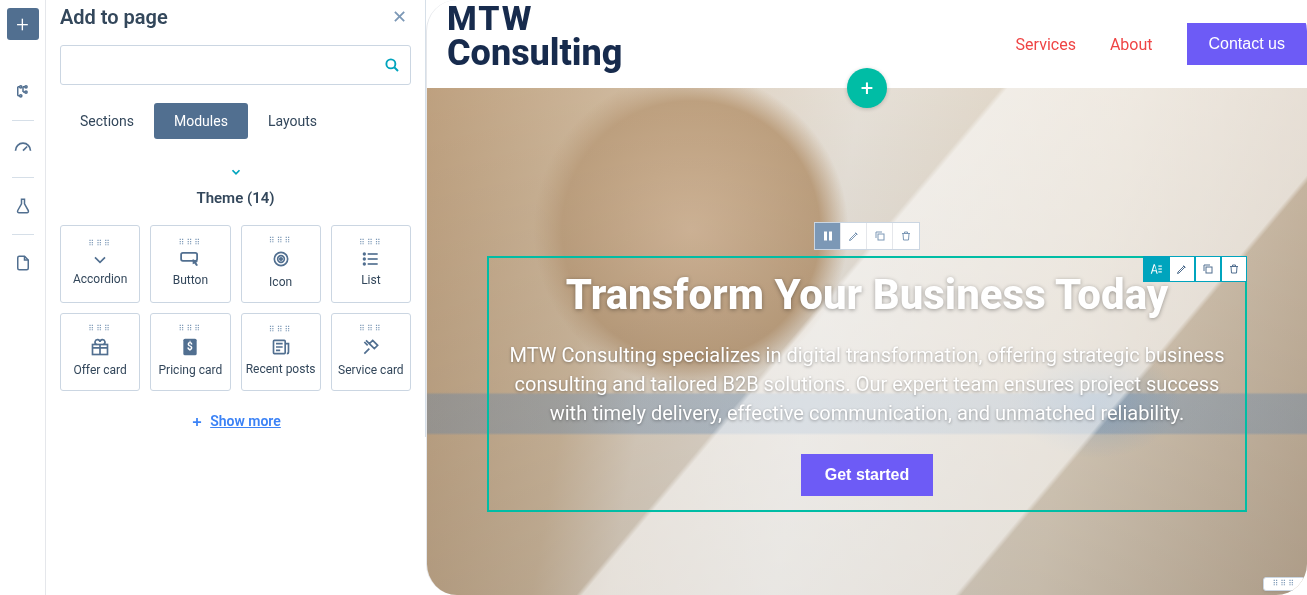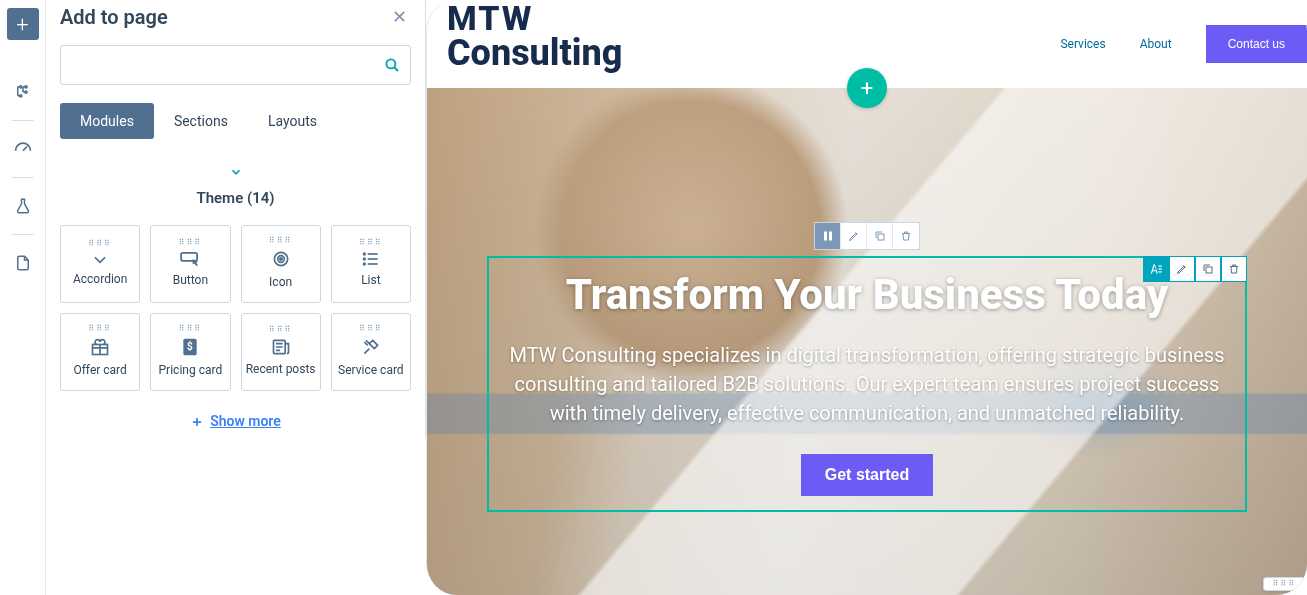--- a/index.html
+++ b/index.html
@@ -79,23 +79,23 @@
     border-radius: 31px;
   }
   .site-header {
     height: 88px; position: relative; display: flex; align-items: center;
     padding-right: 0;
   }
   .logo { color: #172b4d; font-weight: 800; line-height: 1; }
   .logo .l1 { font-size: 34px; letter-spacing: 2px; }
   .logo .l2 { font-size: 36px; }
   .nav { margin-left: auto; display: flex; align-items: center; gap: 34px; }
-  .nav a { color: #0369a1; font-size: 12px; text-decoration: none; cursor: pointer; }
+  .nav a { color: #ef4444; font-size: 16px; text-decoration: none; cursor: pointer; }
   .btn-primary {
-    background: #6d5bf6; color: #fff; padding: 12px 22px; font-size: 12px;
+    background: #6d5bf6; color: #fff; padding: 12px 22px; font-size: 16px;
     border: none; cursor: pointer;
   }
 
   .hero {
     position: relative; height: 507px;
     background:
       linear-gradient(rgba(0,0,0,0.05), rgba(0,0,0,0.15)),
       radial-gradient(circle at 30% 28%, #dcbfa0 0%, #c8a986 18%, transparent 22%),
       linear-gradient(100deg, #c8a986 0%, #d9c2a5 20%, #eaddcc 28%, #f2ece3 45%, #e8dbc8 72%, #cbb79f 100%);
     margin-left: -20px;
@@ -204,22 +204,22 @@
     <input class="search-input" placeholder="" style="">
     <div class="search-btn">
       <svg width="18" height="18" viewBox="0 0 24 24" fill="none" stroke="currentColor" stroke-width="2.5">
           <circle cx="10.5" cy="10.5" r="6"></circle>
           <path d="M20 20l-5-5"></path>
         </svg>
     </div>
   </div>
 
   <div class="tabs">
+    <div class="tab">Sections</div>
     <div class="tab active">Modules</div>
-    <div class="tab">Sections</div>
     <div class="tab">Layouts</div>
   </div>
 
   <div class="cat-head">
     <span class="chev">
       <svg width="14" height="14" viewBox="0 0 24 24" fill="none" stroke="currentColor" stroke-width="3">
           <path d="M6 9l6 6 6-6"></path>
         </svg>
     </span>
     <span>Theme (14)</span>

